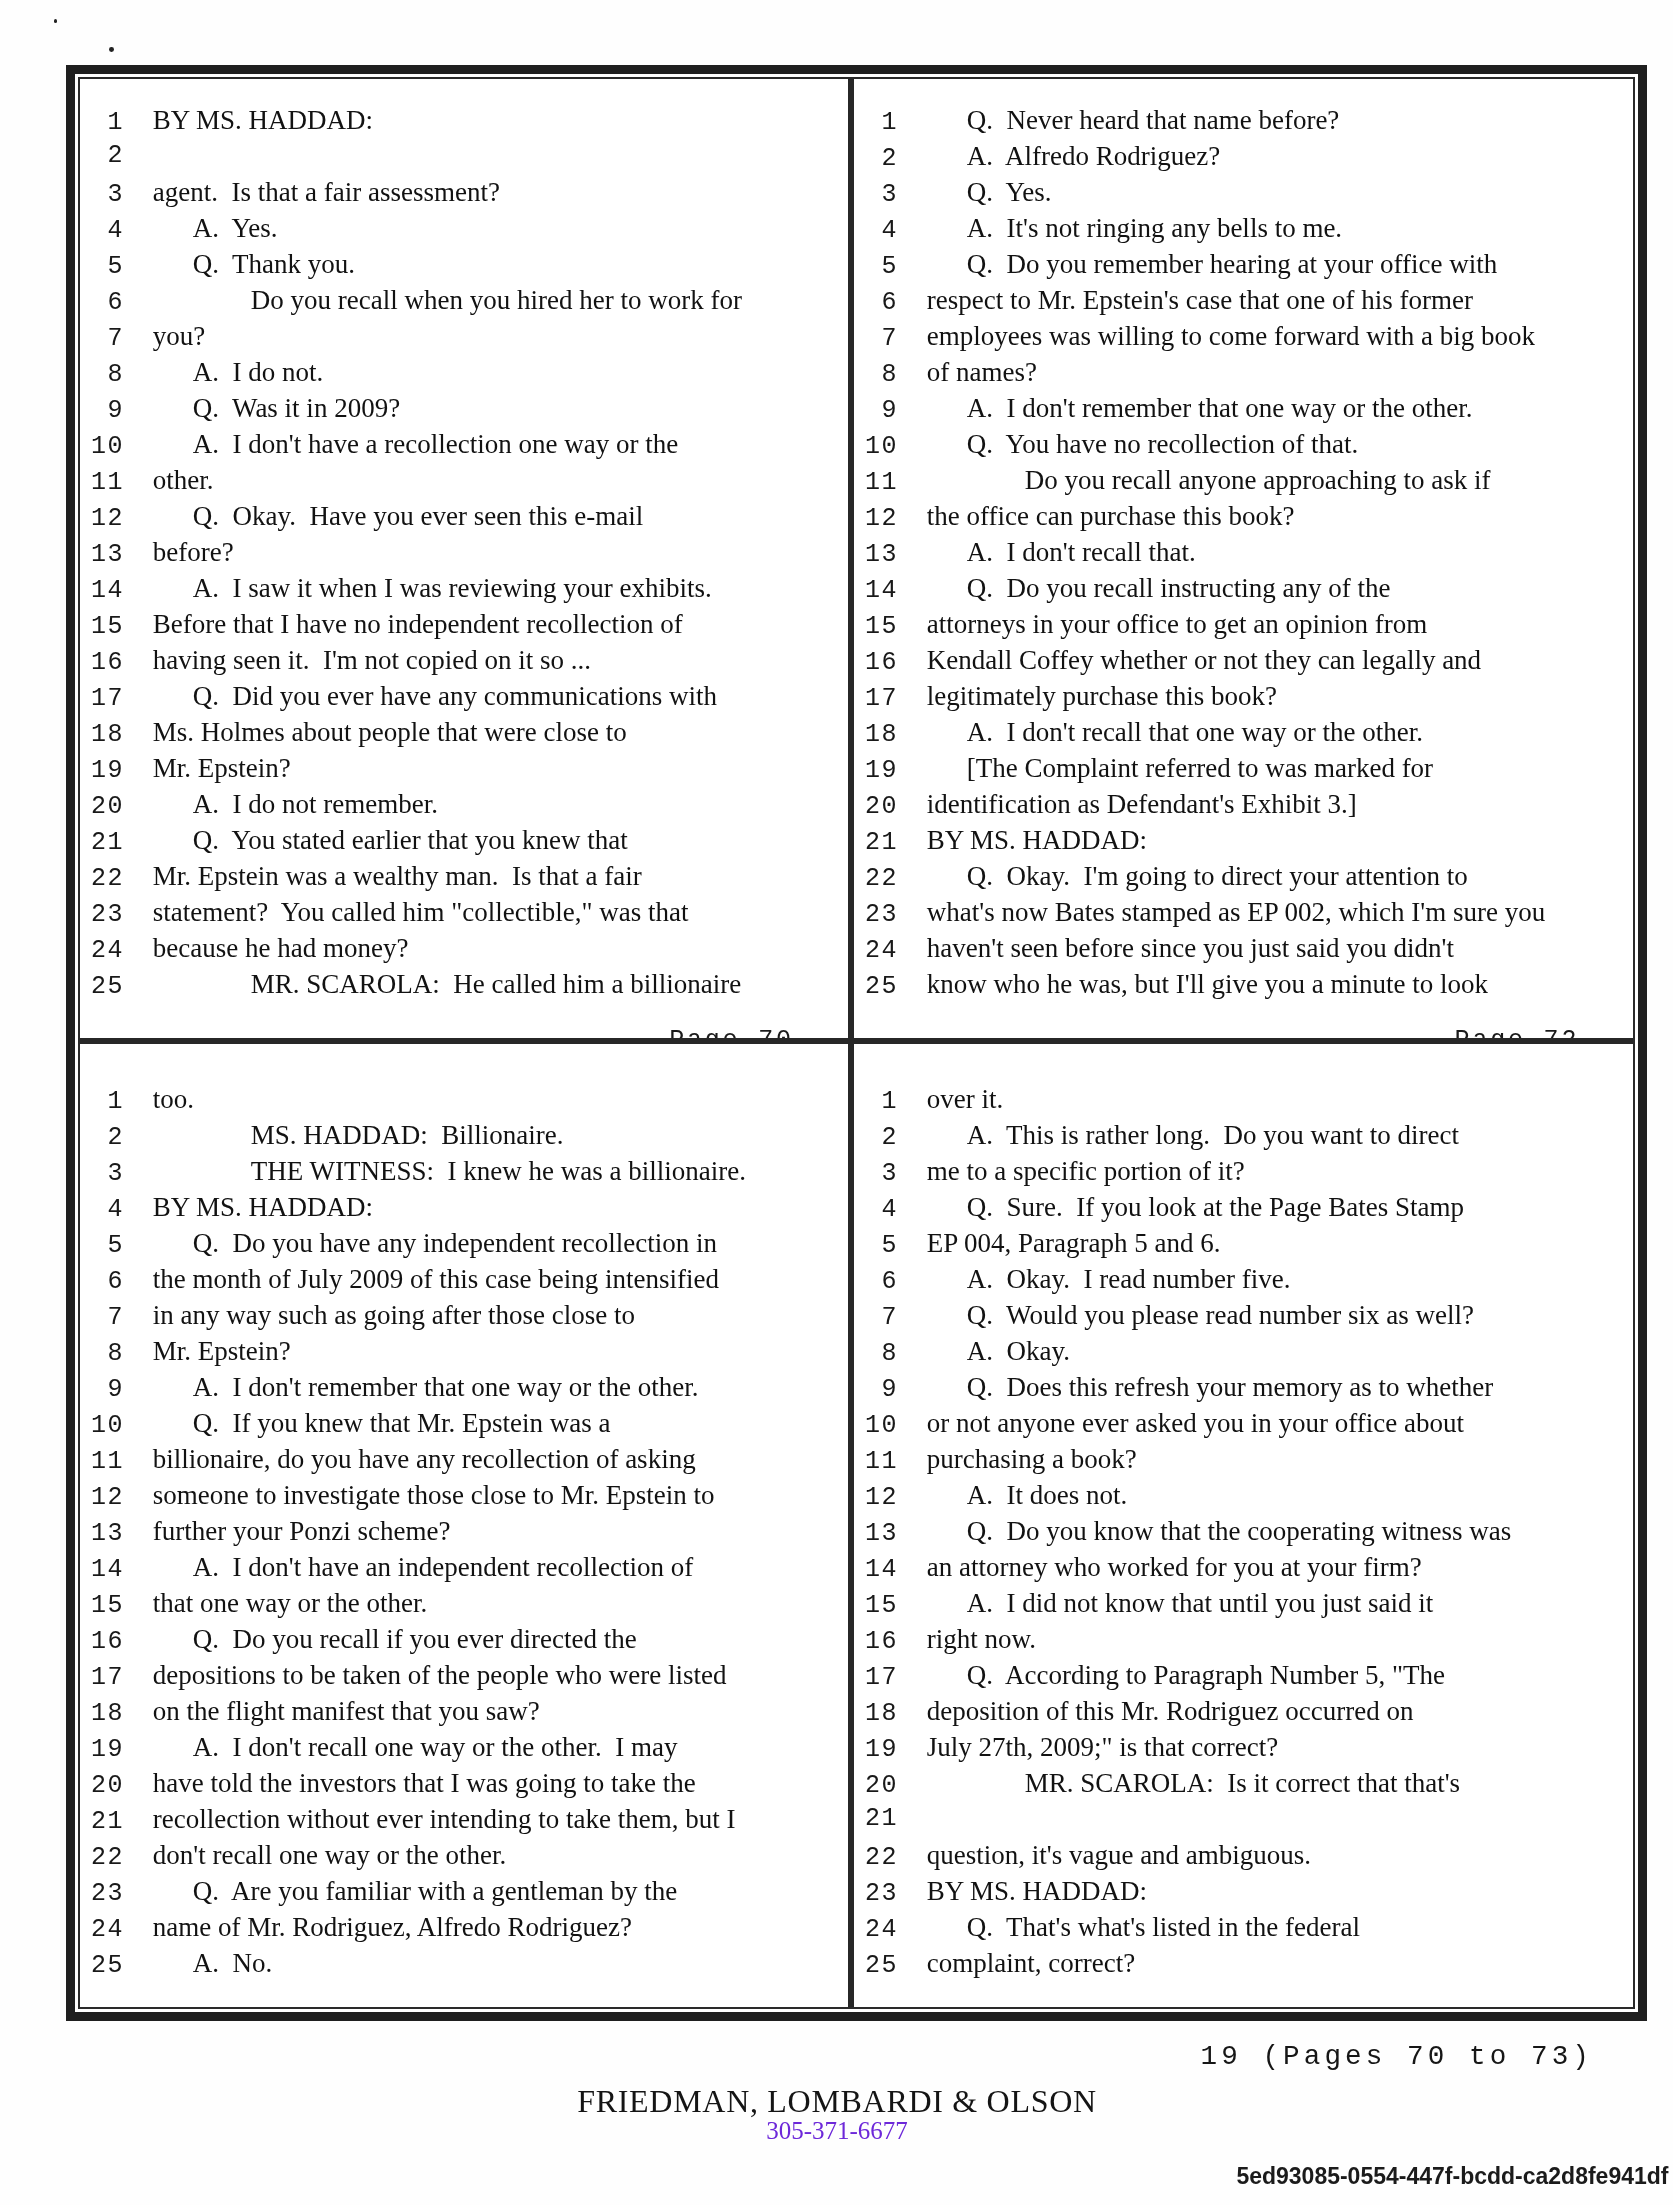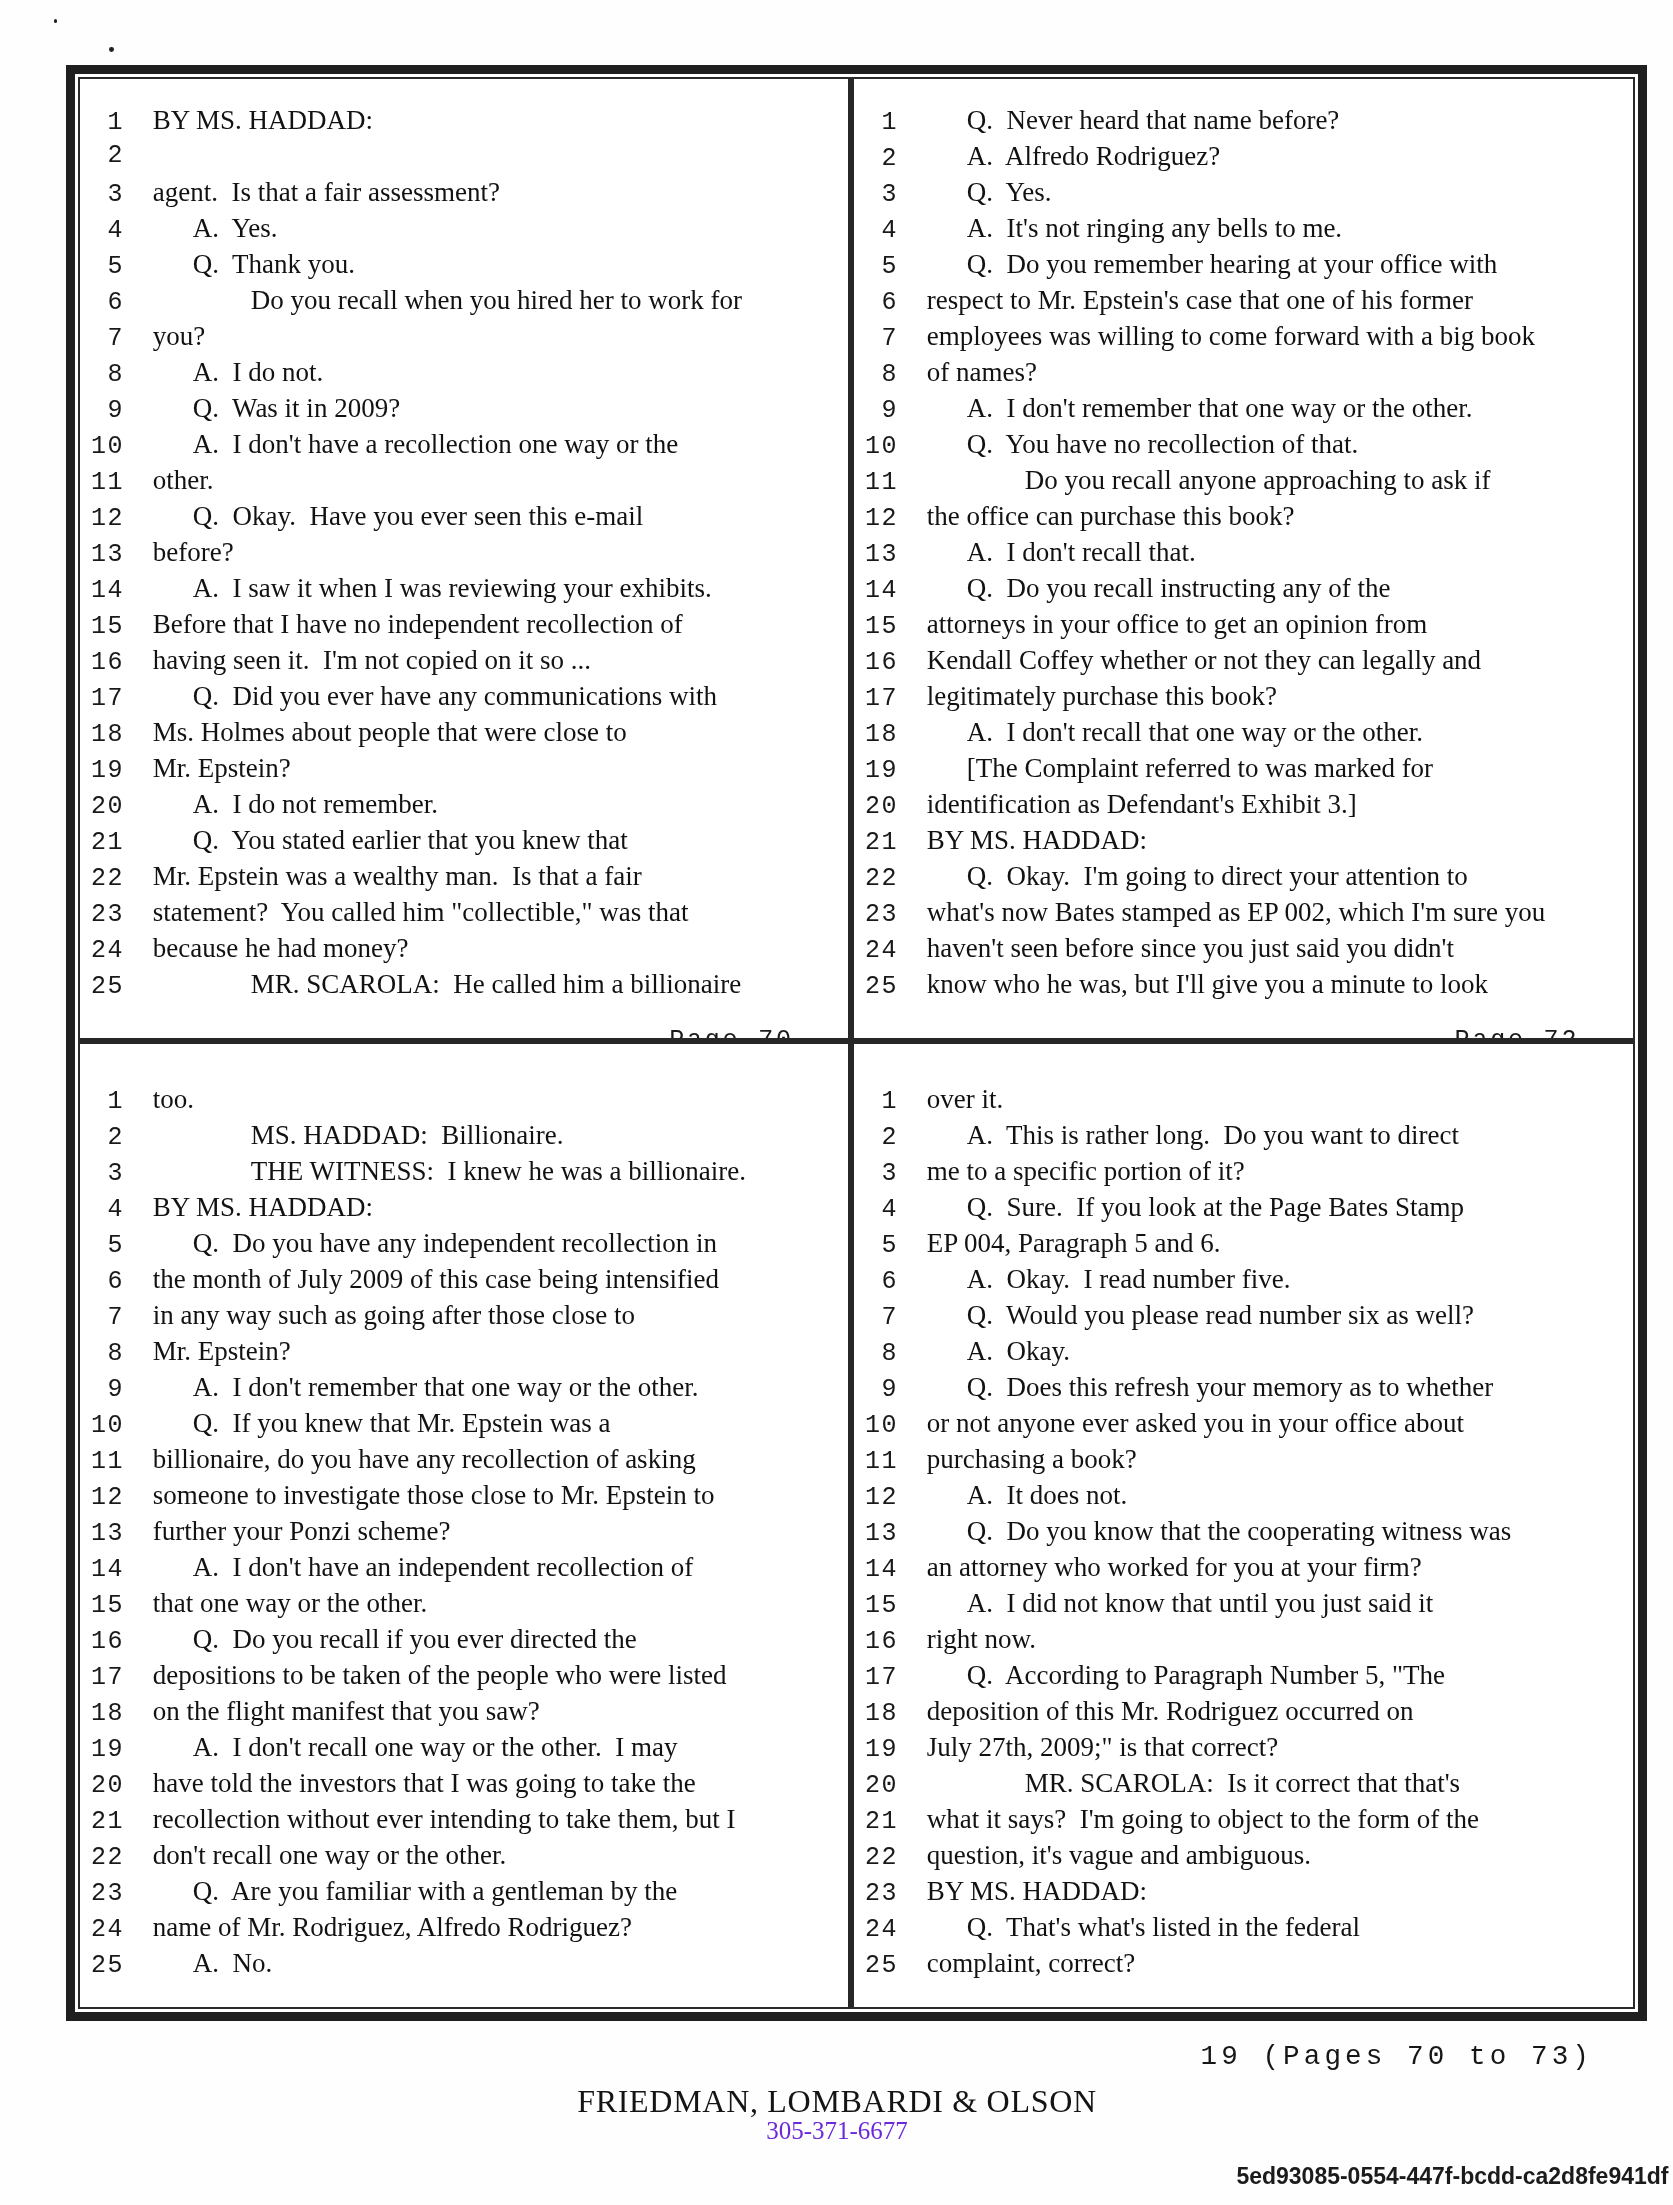--- a/index.html
+++ b/index.html
@@ -477,21 +477,20 @@
           <div class="trow">
             <span class="ln">19</span>
             <span class="tx ind0">July 27th, 2009;" is that correct?</span>
           </div>
           <div class="trow">
             <span class="ln">20</span>
             <span class="tx ind2">MR. SCAROLA:  Is it correct that that's</span>
           </div>
           <div class="trow">
             <span class="ln">21</span>
-            <span class="tx ind0">what it says?  I'm going to object to the form of the</span>
           </div>
           <div class="trow">
             <span class="ln">22</span>
             <span class="tx ind0">question, it's vague and ambiguous.</span>
           </div>
           <div class="trow">
             <span class="ln">23</span>
             <span class="tx ind0">BY MS. HADDAD:</span>
           </div>
           <div class="trow">

